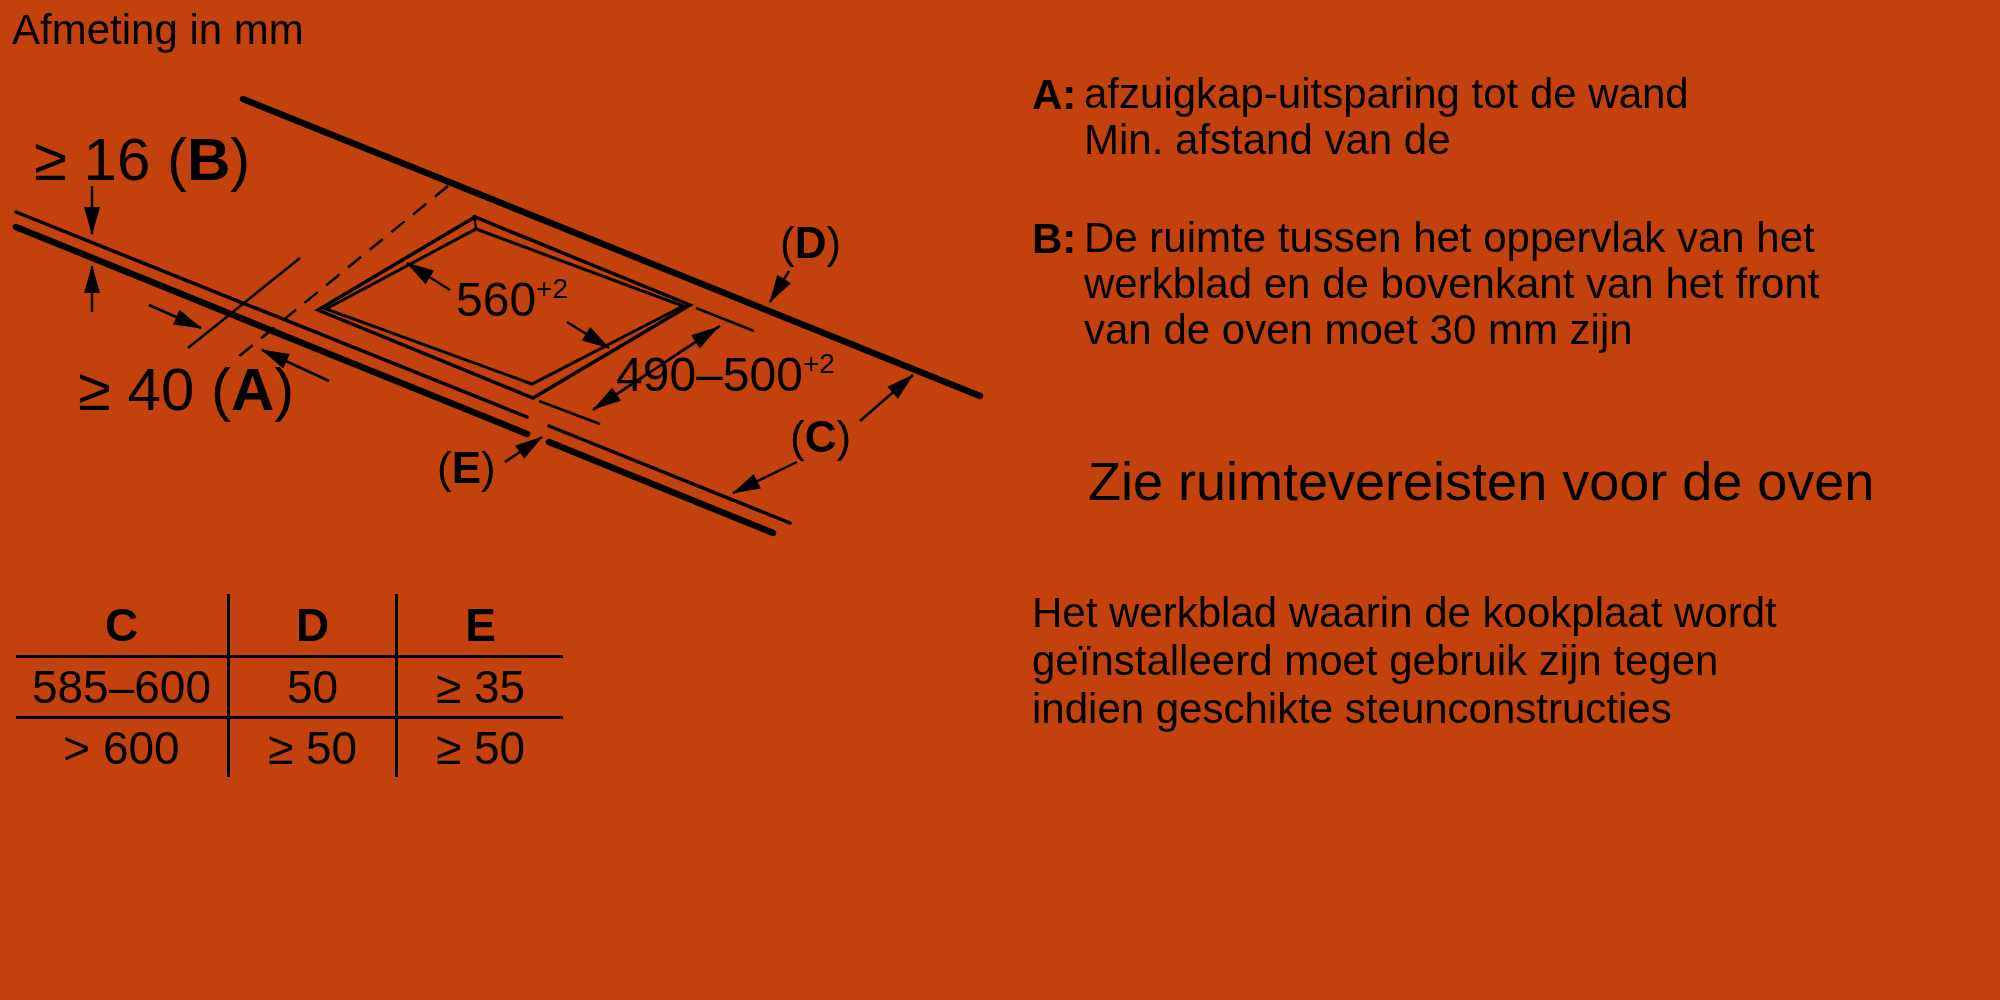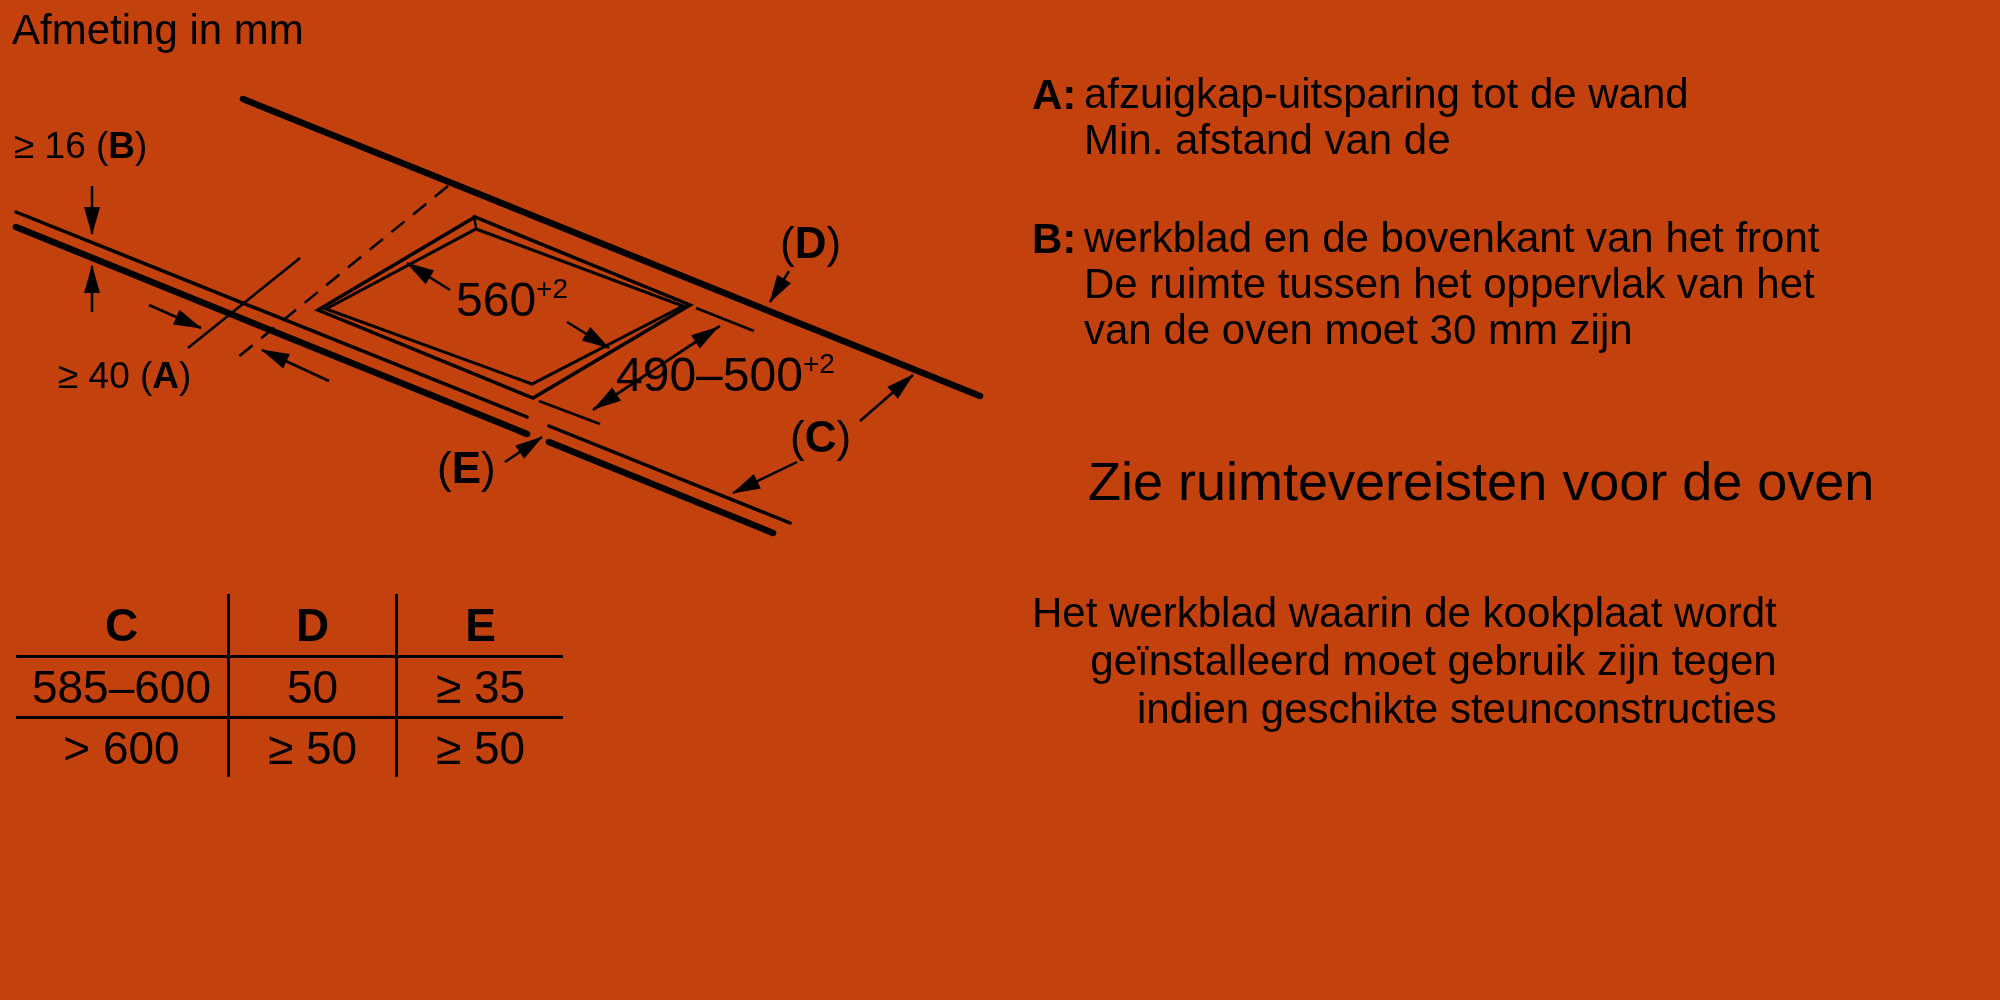--- a/index.html
+++ b/index.html
@@ -1,21 +1,21 @@
 <!DOCTYPE html>
 <html><head>
 <meta charset="utf-8">
 <style>
   html,body{margin:0;padding:0;}
   body{width:2000px;height:1000px;background:#fff;font-family:"Liberation Sans",sans-serif;color:#000;}
   .page{position:relative;width:2000px;height:1000px;background:#c2410c;overflow:hidden;}
   .drawing-svg{position:absolute;left:0;top:0;width:2000px;height:1000px;}
   .abs{position:absolute;white-space:nowrap;}
   .title{left:12px;top:6px;font-size:42px;}
-  .dimlabel{font-size:37px;}
+  .dimlabel{font-size:60px;margin-left:20px;}
   .dimlabel b, .calloutlabel b{font-weight:bold;}
   .dim-b{left:14px;top:125px;}
   .dim-a{left:58px;top:355px;}
   .calloutlabel{font-size:44px;}
   .call-d{left:780px;top:218px;}
   .call-c{left:790px;top:412px;}
   .call-e{left:437px;top:443px;}
   .measure{font-size:48px;}
   .m-560{left:456px;top:272px;}
   .m-490{left:616px;top:347px;}
@@ -30,21 +30,21 @@
   .dim-table .c2{width:165px;}
   .dim-table tr.r0 td{border-bottom:3px solid #000;text-align:center;}
   
   .legend-label{font-size:42px;font-weight:bold;}
   .legend-lines{font-size:42px;line-height:46px;white-space:nowrap;}
   .lab-a{left:1032px;top:71px;}
   .lines-a{left:1084px;top:71px;}
   .lab-b{left:1032px;top:215px;}
   .lines-b{left:1084px;top:215px;}
   .note{left:1088px;top:450px;font-size:54px;}
-  .load{left:1032px;top:589px;font-size:42px;line-height:48px;text-align:right;}
+  .load{left:1032px;top:589px;font-size:42px;line-height:48px;}
 </style>
 </head>
 <body>
 
 <div class="page">
 
   <svg class="drawing-svg" viewBox="0 0 2000 1000" xmlns="http://www.w3.org/2000/svg" aria-hidden="true">
     <defs>
       <marker id="arr" markerUnits="userSpaceOnUse" markerWidth="32" markerHeight="20" refX="28" refY="9" orient="auto">
         <path d="M1,1 L29,9 L1,17 Z" fill="#000"></path>
@@ -125,22 +125,22 @@
     </table>
 
   <div class="abs legend-label lab-a">A:</div>
   <div class="abs legend-lines lines-a">
     <div>afzuigkap-uitsparing tot de wand</div>
     <div>Min. afstand van de</div>
   </div>
 
   <div class="abs legend-label lab-b">B:</div>
   <div class="abs legend-lines lines-b">
+    <div>De ruimte tussen het oppervlak van het</div>
     <div>werkblad en de bovenkant van het front</div>
-    <div>De ruimte tussen het oppervlak van het</div>
     <div>van de oven moet 30 mm zijn</div>
   </div>
 
   <div class="abs note">Zie ruimtevereisten voor de oven</div>
 
   <div class="abs load">
     <div>Het werkblad waarin de kookplaat wordt</div>
     <div>geïnstalleerd moet gebruik zijn tegen</div>
     <div>indien geschikte steunconstructies</div>
   </div>

